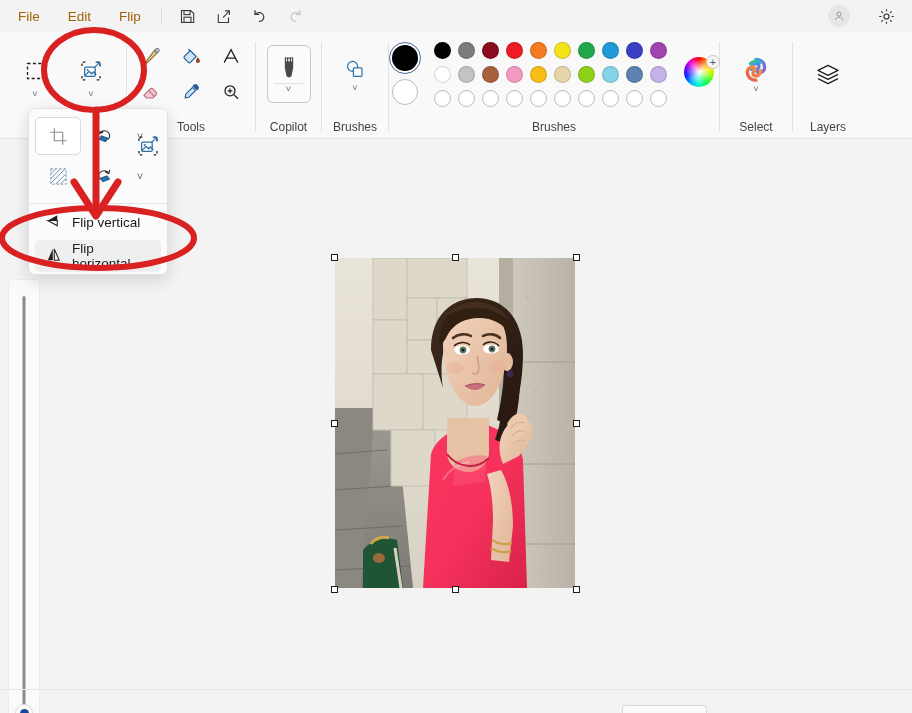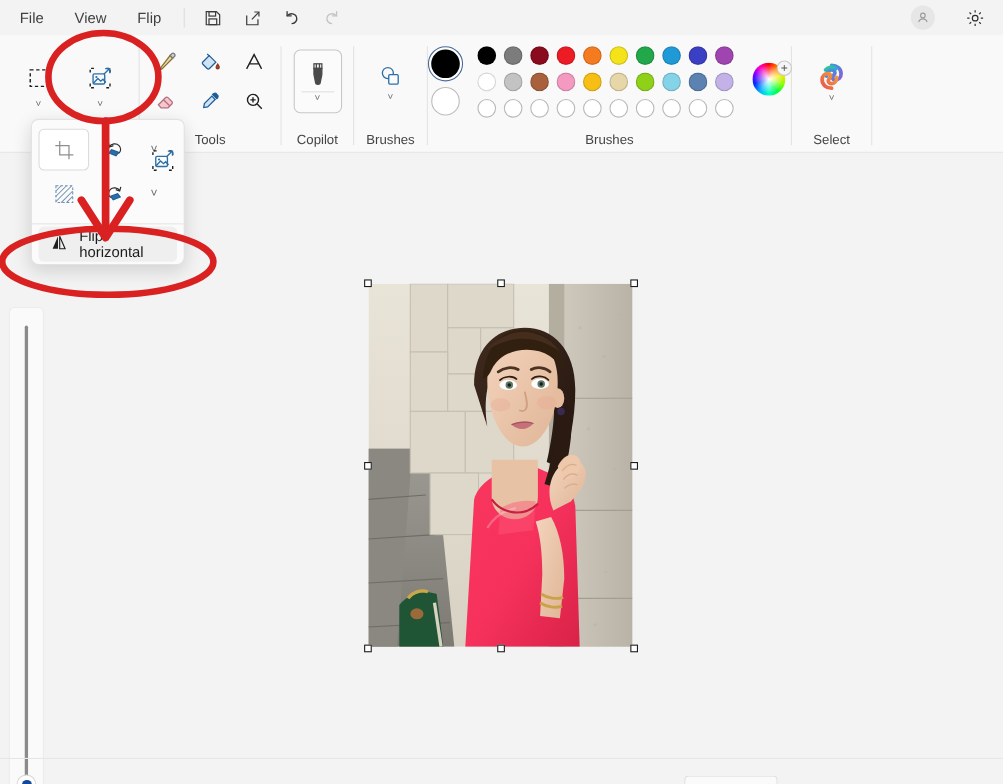--- a/index.html
+++ b/index.html
@@ -10,21 +10,21 @@
     overflow: hidden;
   }
   #app { position: relative; width: 912px; height: 713px; background: #f3f3f3; }
 
   
   .menubar {
     position: absolute; top: 0; left: 0; width: 912px; height: 32px;
     background: #f3f3f3; display: flex; align-items: center;
   }
   .menu-item {
-    font-size: 13.5px; color: #404040; padding: 4px 12px;
+    font-size: 13.5px; color: #a16207; padding: 4px 12px;
     margin-left: 4px; border-radius: 4px; cursor: default;
   }
   .menu-item:first-child { margin-left: 6px; }
   .mb-sep { width: 1px; height: 18px; background: #dcdcdc; margin: 0 8px; }
   .mb-icon {
     width: 30px; height: 24px; display: flex; align-items: center;
     justify-content: center; border-radius: 4px; margin: 0 3px;
   }
   .mb-icon svg { display: block; }
   .mb-right { margin-left: auto; display: flex; align-items: center; padding-right: 8px; }
@@ -154,21 +154,21 @@
   .anno { position: absolute; left: 0; top: 0; width: 912px; height: 713px;
           pointer-events: none; z-index: 60; }
 </style>
 </head>
 <body>
 
 <div id="app">
 
   <div class="menubar">
     <div class="menu-item">File</div>
-    <div class="menu-item">View</div>
+    <div class="menu-item">Edit</div>
     <div class="menu-item">Flip</div>
 
     <div class="mb-sep"></div>
 
     <div class="mb-icon">
       <svg width="17" height="17" viewBox="0 0 17 17" fill="none" stroke="#3a3a3a" stroke-width="1.1">
         <path d="M2.5 2.5h9.2l3 3v9H2.5z"></path>
         <rect x="5" y="2.6" width="6" height="4"></rect>
         <rect x="5" y="9.2" width="7" height="5.2"></rect>
       </svg>
@@ -392,20 +392,32 @@
             <path d="M9.4 7.6c2.4-2.8 6.6-3.2 9.4-1" fill="none" stroke="url(#cpC)" stroke-width="3.2" stroke-linecap="round"></path>
           </svg>
           <span class="chev">˅</span>
         </div>
       </div>
       <div class="group-label">Select</div>
     </div>
 
     <div class="vsep"></div>
 
+    <div class="group" style="width:70px">
+      <div class="group-body">
+        <div class="big-btn">
+          <svg width="30" height="26" viewBox="0 0 30 26" fill="none" stroke="#1f1f1f" stroke-width="1.25" stroke-linejoin="round">
+            <path d="m15 4.4 10 5-10 5-10-5z"></path>
+            <path d="m5 13.4 10 5 10-5"></path>
+            <path d="m5 17.6 10 5 10-5"></path>
+          </svg>
+        </div>
+      </div>
+      <div class="group-label">Layers</div>
+    </div>
   </div>
 
   <div class="workspace">
 
     <div class="slider">
       <div class="slider-track"></div>
       <div class="slider-thumb">
           <i></i>
         </div>
 
@@ -579,20 +591,29 @@
           <path d="m17.8 15.4-7 2.8-2.6-3.6 7-2.6z" fill="#2b6fa8" stroke="#1f5f99"></path>
         </svg>
       </div>
       <div class="fg-cell">
         <span class="chev" style="font-size:11px">˅</span>
       </div>
     </div>
 
     <div class="fly-sep"></div>
 
+    <div class="fly-item">
+      <span>
+        <svg width="17" height="17" viewBox="0 0 18 18" fill="none">
+          <path d="M3 9 13 3.4V9z" fill="#1f1f1f"></path>
+          <path d="M3 9h10v5.6z" fill="none" stroke="#1f1f1f" stroke-width="1.1"></path>
+        </svg>
+      </span>
+      <span>Flip vertical</span>
+    </div>
 
     <div class="fly-item hover">
       <span>
         <svg width="17" height="17" viewBox="0 0 18 18" fill="none">
           <path d="M8.2 3 3 15h5.2z" fill="#1f1f1f"></path>
           <path d="M9.8 3 15 15H9.8z" fill="none" stroke="#1f1f1f" stroke-width="1.1"></path>
         </svg>
       </span>
       <span>Flip horizontal</span>
     </div>

